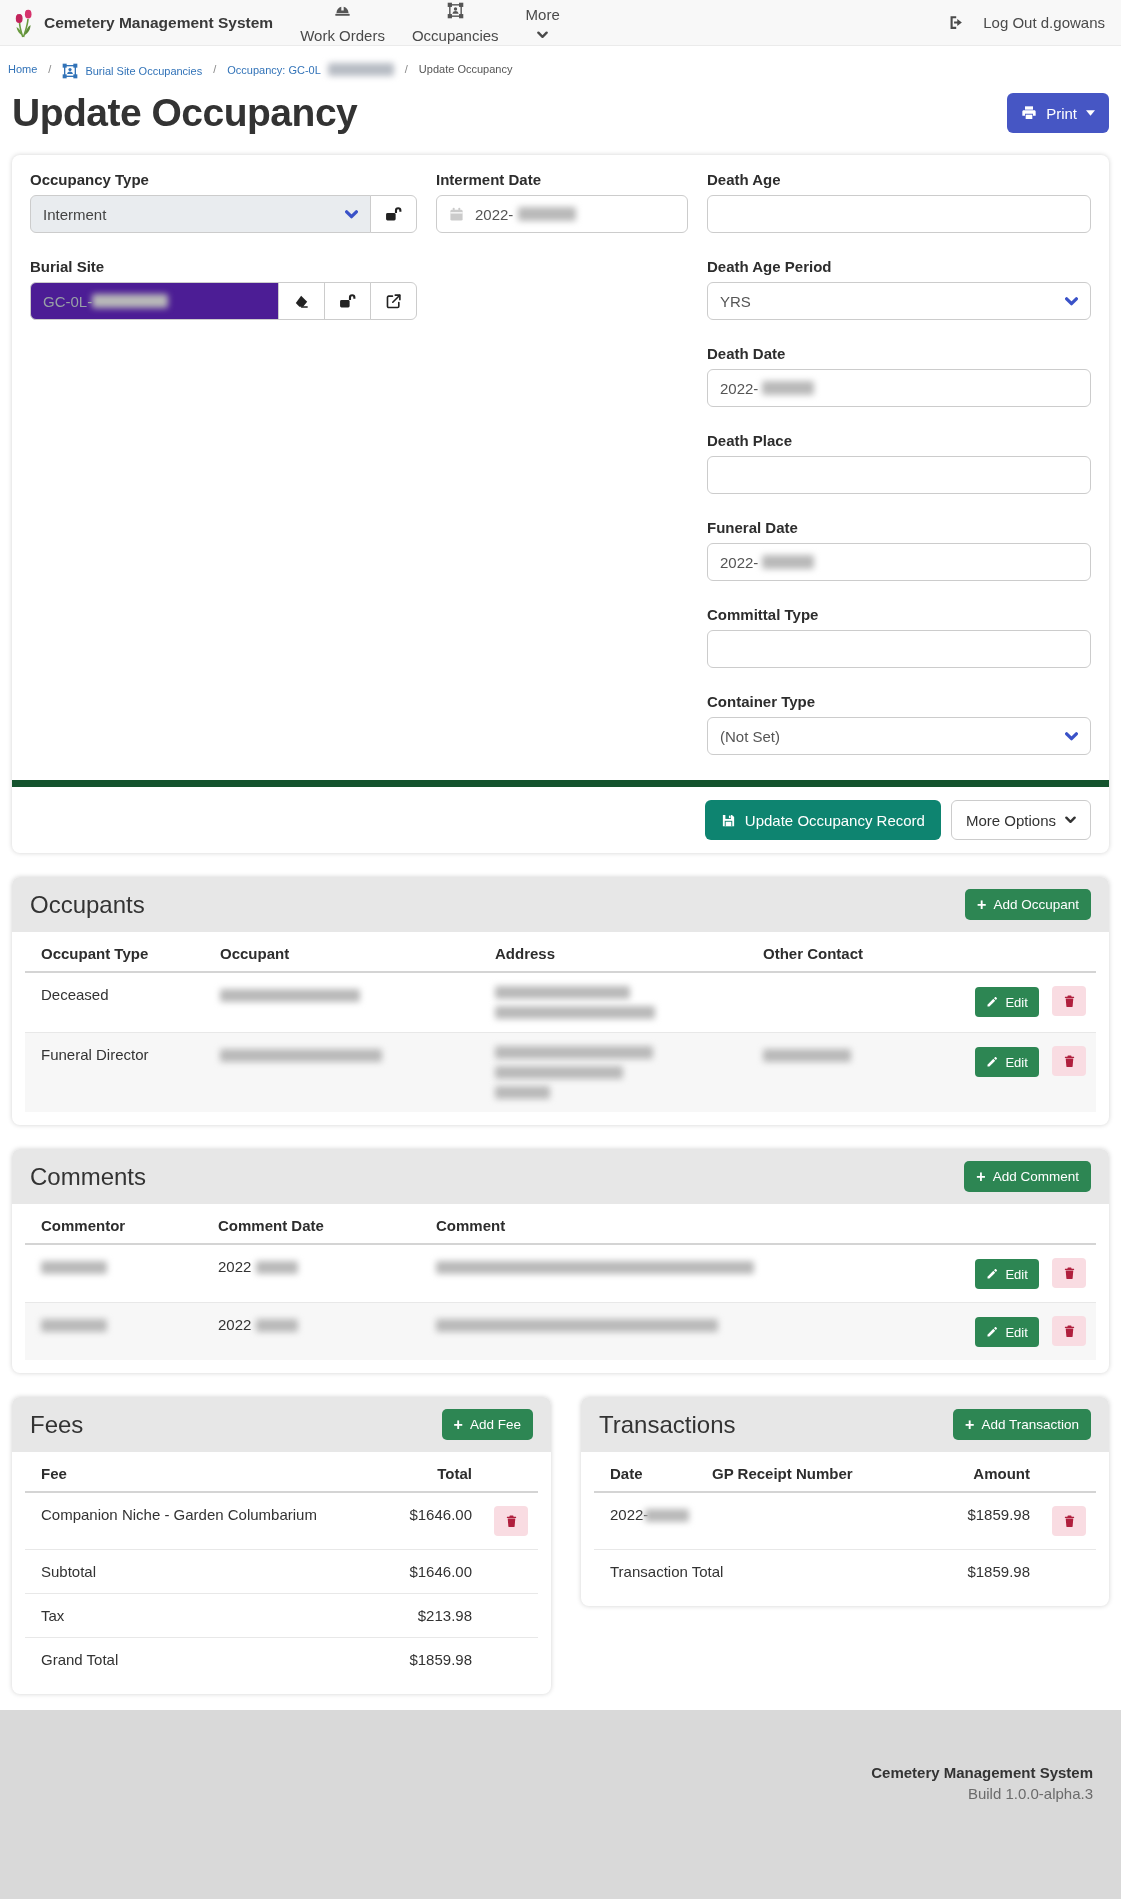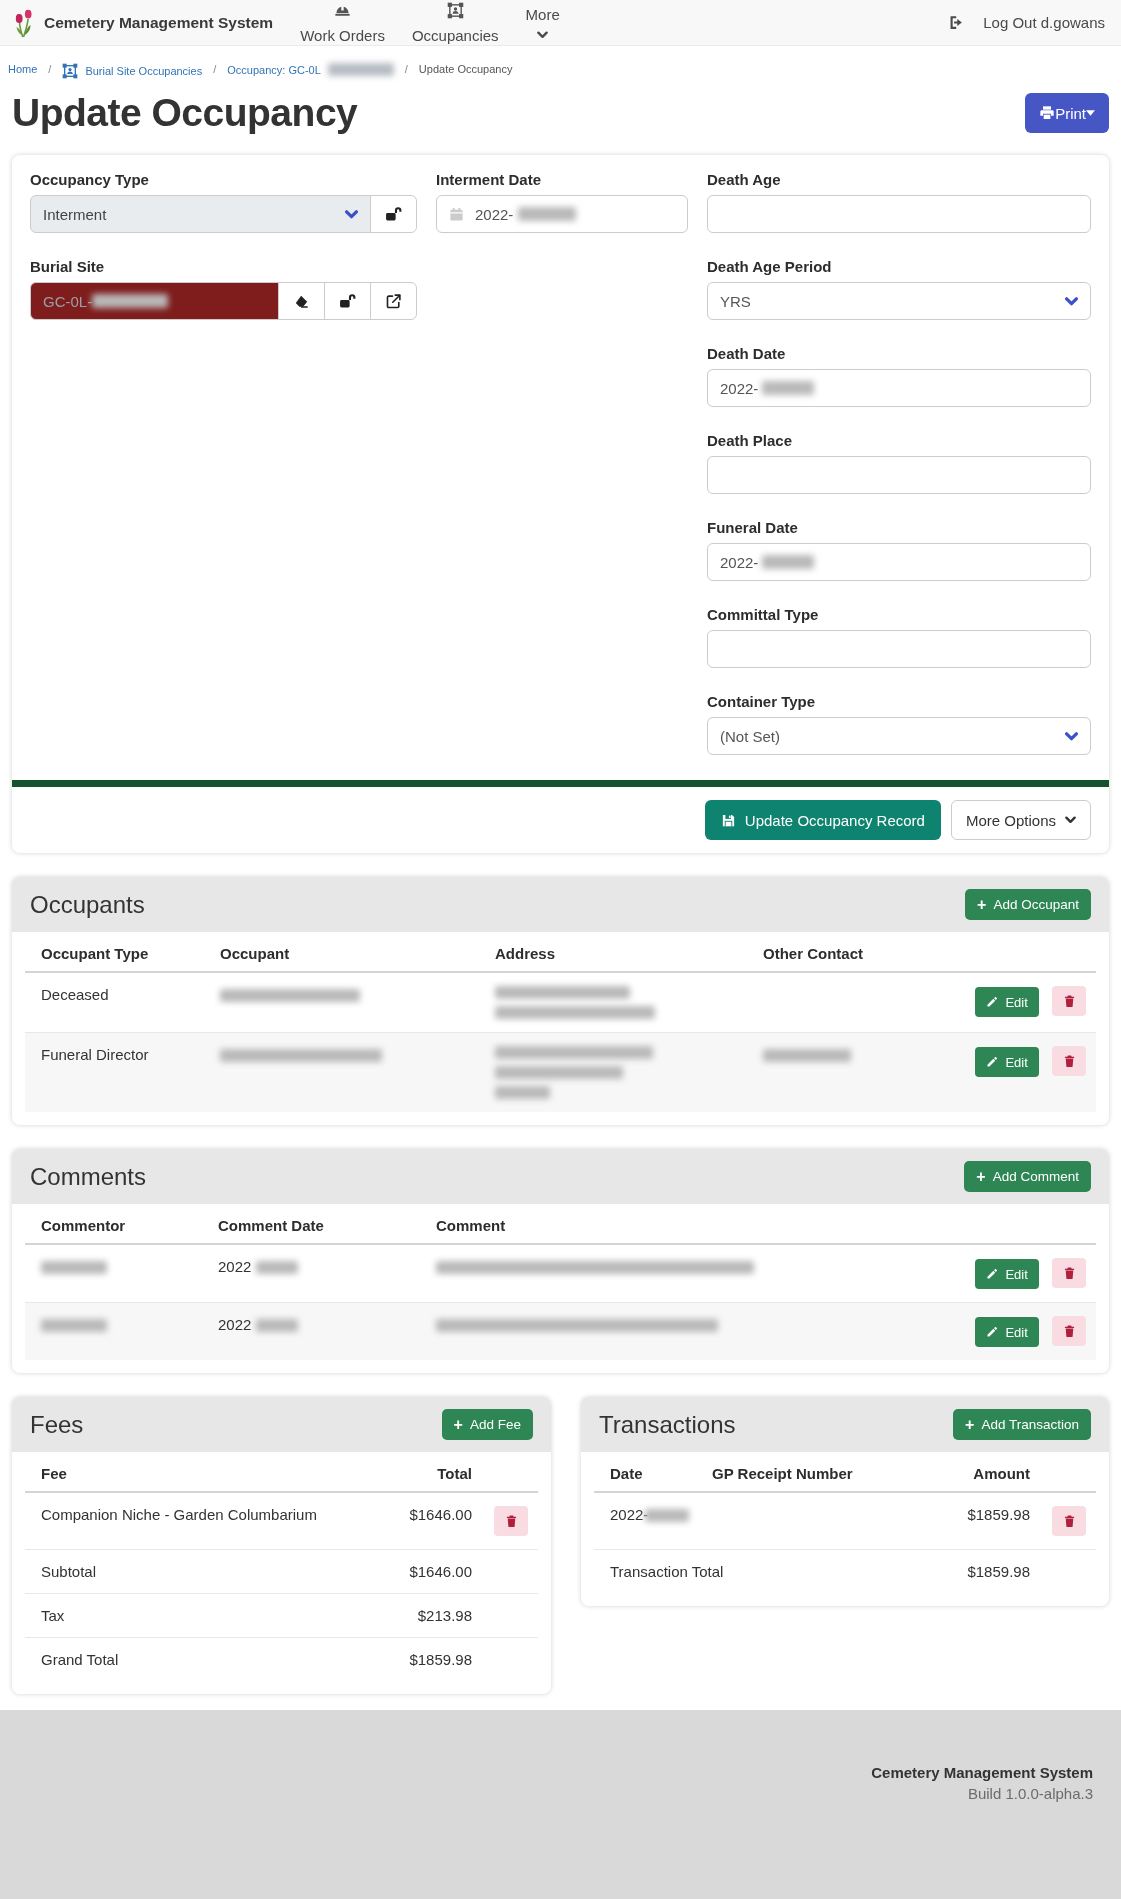--- a/index.html
+++ b/index.html
@@ -17,41 +17,41 @@
   
   .breadcrumb { padding:17px 8px 4px; font-size:11px; display:flex; align-items:flex-start; flex-wrap:nowrap; }
   .bc-link { color:#3273b8; display:flex; align-items:center; gap:7px; cursor:pointer; text-decoration:none; }
   .bc-sep { color:#888; margin:0 11px; }
   .bc-current { color:#555; }
 
   
   .title-row { display:flex; justify-content:space-between; align-items:center; padding:8px 12px 20px; }
   .page-title { font-size:39px; font-weight:700; color:#333; margin:0; letter-spacing:-0.5px; }
   .btn { border:none; cursor:pointer; font-family:inherit; display:inline-flex; align-items:center; border-radius:6px; }
-  .btn-print { background:#4656c4; color:#fff; font-size:15px; padding:0 14px; height:40px; }
+  .btn-print { background:#4656c4; color:#fff; font-size:15px; padding:0 14px; height:40px; gap:9px; }
 
   
   .card { margin:0 12px 24px; background:#fff; border-radius:8px;
           box-shadow:0 0 5px rgba(0,0,0,.18); overflow:hidden; }
   .form-card { padding:16px 18px 0; overflow:visible; }
 
   .form-grid { display:flex; justify-content:space-between; }
   .fcol1 { width:387px; } .fcol2 { width:252px; } .fcol3 { width:384px; }
   .field { margin-bottom:25px; }
   .field-label { display:block; font-size:15px; font-weight:700; color:#2d2d2d; margin-bottom:7px; }
   .control { height:38px; border:1px solid #ccc; border-radius:6px; background:#fff;
              display:flex; align-items:center; padding:0 12px; font-size:15px; color:#555; width:100%; }
   .group { display:flex; width:100%; }
   .group .control { border-radius:6px 0 0 6px; flex:1; min-width:0; }
   .addon { width:47px; height:38px; background:#fff; border:1px solid #ccc; margin-left:-1px;
            display:flex; align-items:center; justify-content:center; cursor:pointer; padding:0; }
   .addon:last-child { border-radius:0 6px 6px 0; }
   .sel-gray { background:#e9ecef; color:#444; justify-content:space-between; }
   .sel-white { justify-content:space-between; }
-  .dis-input { background:#7f1d1d; color:#98a0a6; }
+  .dis-input { background:#4c1d95; color:#98a0a6; }
   .date-input { gap:11px; }
   .spread { justify-content:space-between; }
   .cal { flex:0 0 auto; }
 
   .redact { display:inline-block; height:13px; border-radius:2px; background:#b9b9b9;
             filter:blur(3px); vertical-align:-2px; }
   .redact.rblock { display:block; margin:0 0 7px; }
 
   .form-actions { border-top:7px solid #14532d; margin:0 -18px; padding:13px 18px;
                   display:flex; justify-content:flex-end; gap:10px; }

